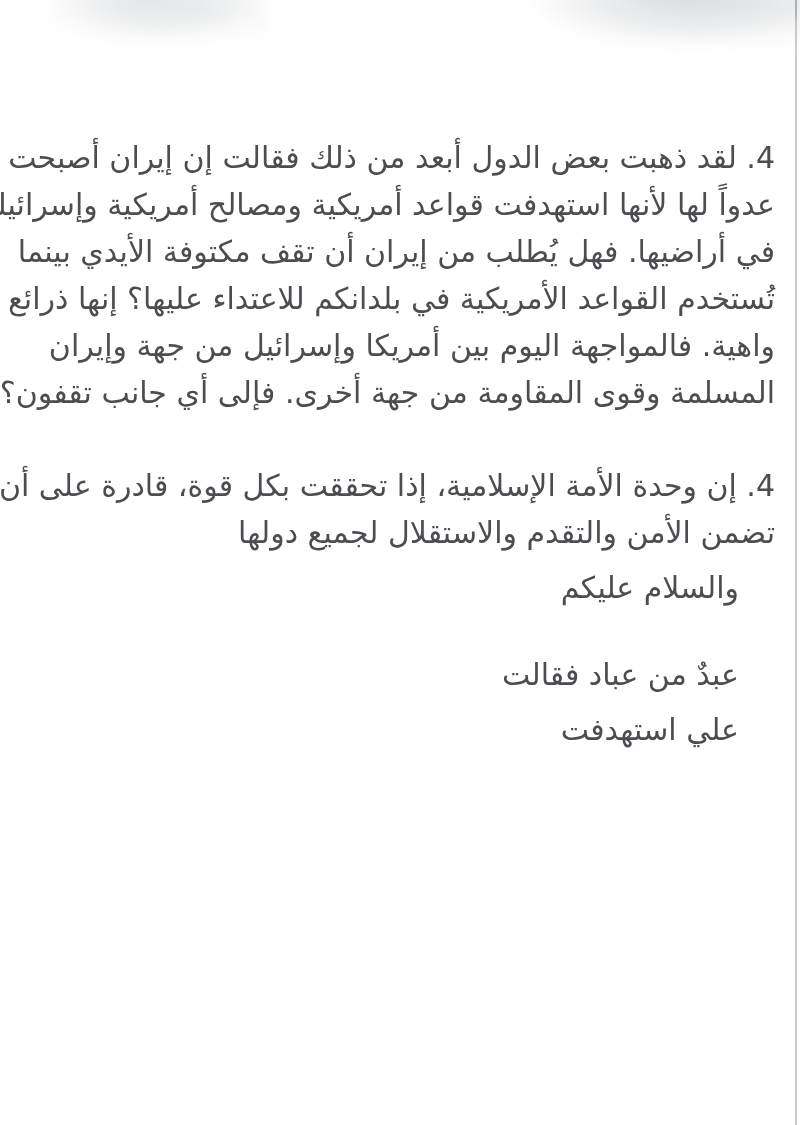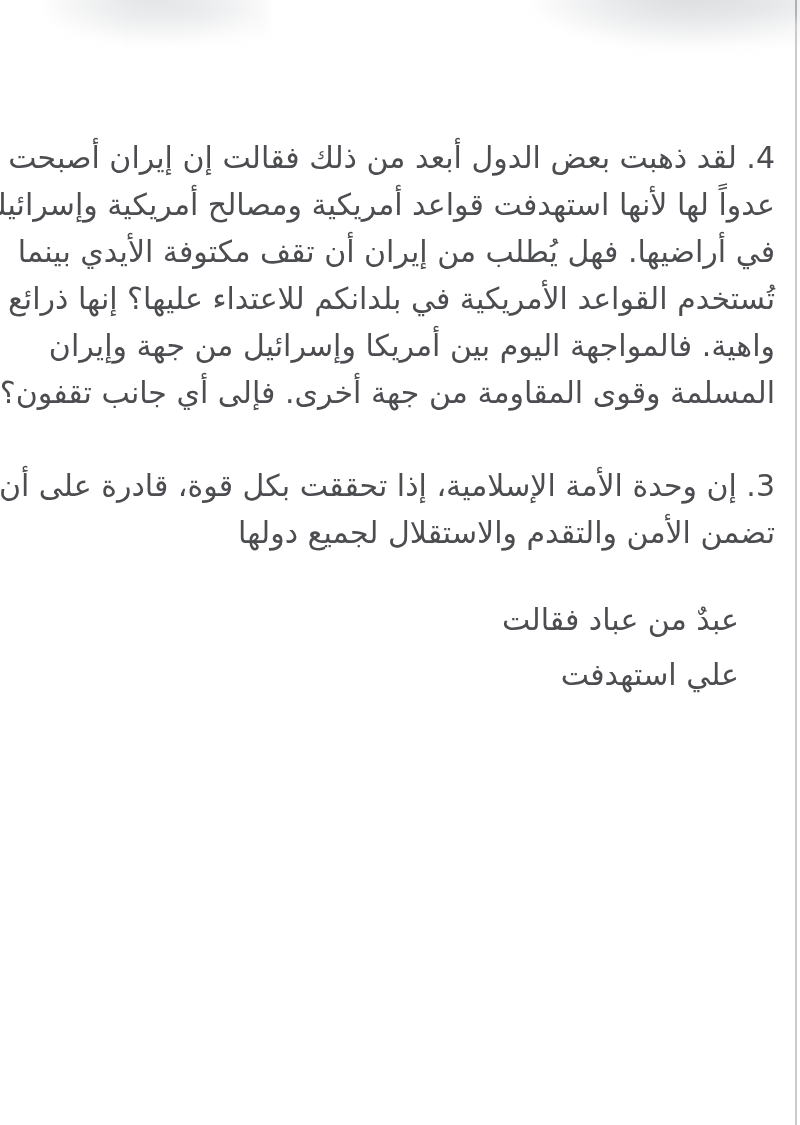--- a/index.html
+++ b/index.html
@@ -94,23 +94,24 @@
   <main class="content">
 
     <p class="para">4. لقد ذهبت بعض الدول أبعد من ذلك فقالت إن إيران أصبحت
 عدواً لها لأنها استهدفت قواعد أمريكية ومصالح أمريكية وإسرائيلية
 في أراضيها. فهل يُطلب من إيران أن تقف مكتوفة الأيدي بينما
 تُستخدم القواعد الأمريكية في بلدانكم للاعتداء عليها؟ إنها ذرائع
 واهية. فالمواجهة اليوم بين أمريكا وإسرائيل من جهة وإيران
 المسلمة وقوى المقاومة من جهة أخرى. فإلى أي جانب تقفون؟</p>
 
 
-    <p class="para para-last">3. إن وحدة الأمة الإسلامية، إذا تحققت بكل قوة، قادرة على أن
+    <p class="para para-last">4. إن وحدة الأمة الإسلامية، إذا تحققت بكل قوة، قادرة على أن
 تضمن الأمن والتقدم والاستقلال لجميع دولها</p>
 
+    <div class="closing">والسلام عليكم</div>
 
     <div class="signature">
       <div class="sig-line">عبدٌ من عباد فقالت</div>
       <div class="sig-line">علي استهدفت</div>
     </div>
 
   </main>
 </div>
 
 </body></html>

